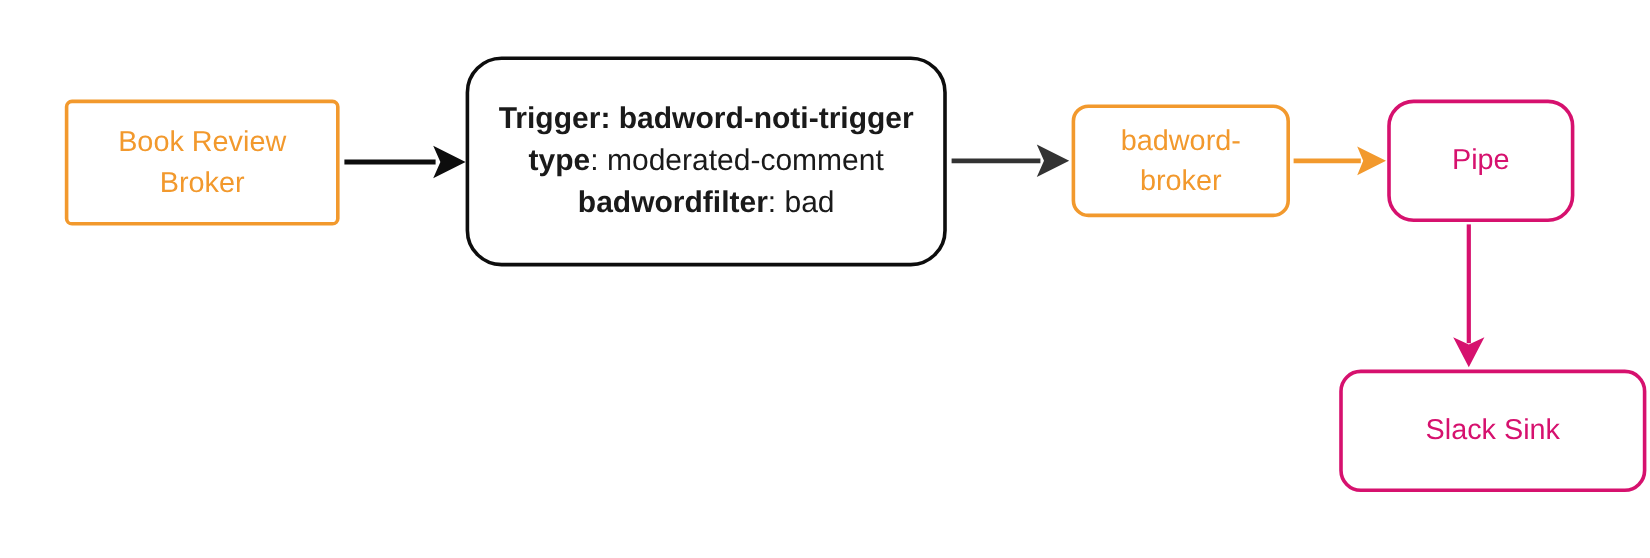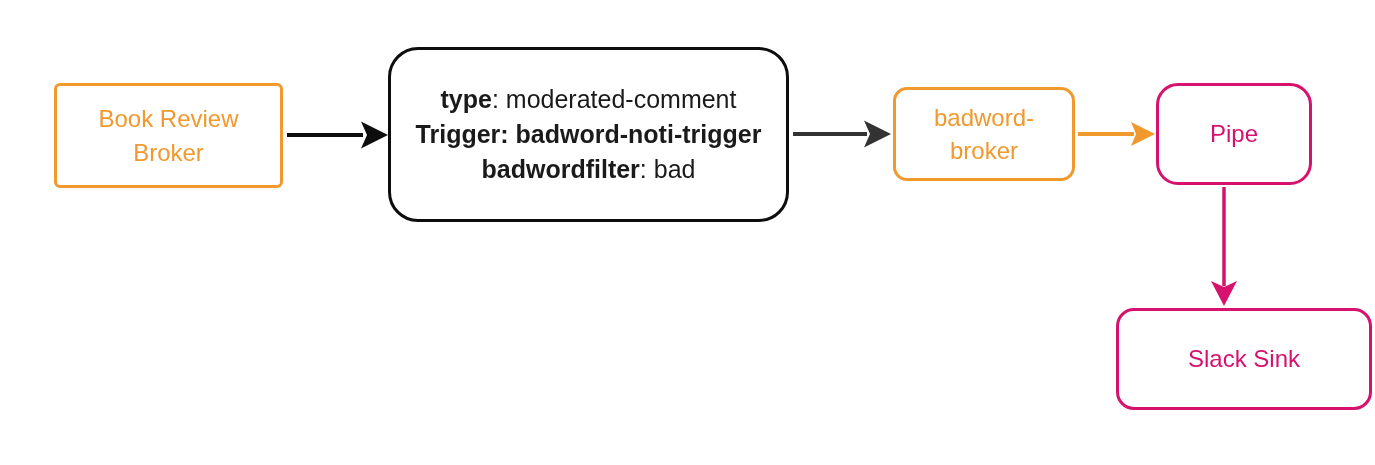--- a/index.html
+++ b/index.html
@@ -113,24 +113,24 @@
       <polygon points="1224,306 1211,281 1224,287 1237,281" stroke="none"></polygon>
     </g>
   </svg>
 
   <div class="node orange" id="node-book-review-broker">
     <span>Book Review Broker</span>
   </div>
 
   <div class="node black" id="node-trigger">
     <div>
-      <b>type</b><span>: moderated-comment</span>
+      <b>Trigger: badword-noti-trigger</b><span></span>
     </div>
     <div>
-      <b>Trigger: badword-noti-trigger</b><span></span>
+      <b>type</b><span>: moderated-comment</span>
     </div>
     <div>
       <b>badwordfilter</b><span>: bad</span>
     </div>
   </div>
 
   <div class="node orange" id="node-badword-broker">
     <span>badword-broker</span>
   </div>
 

